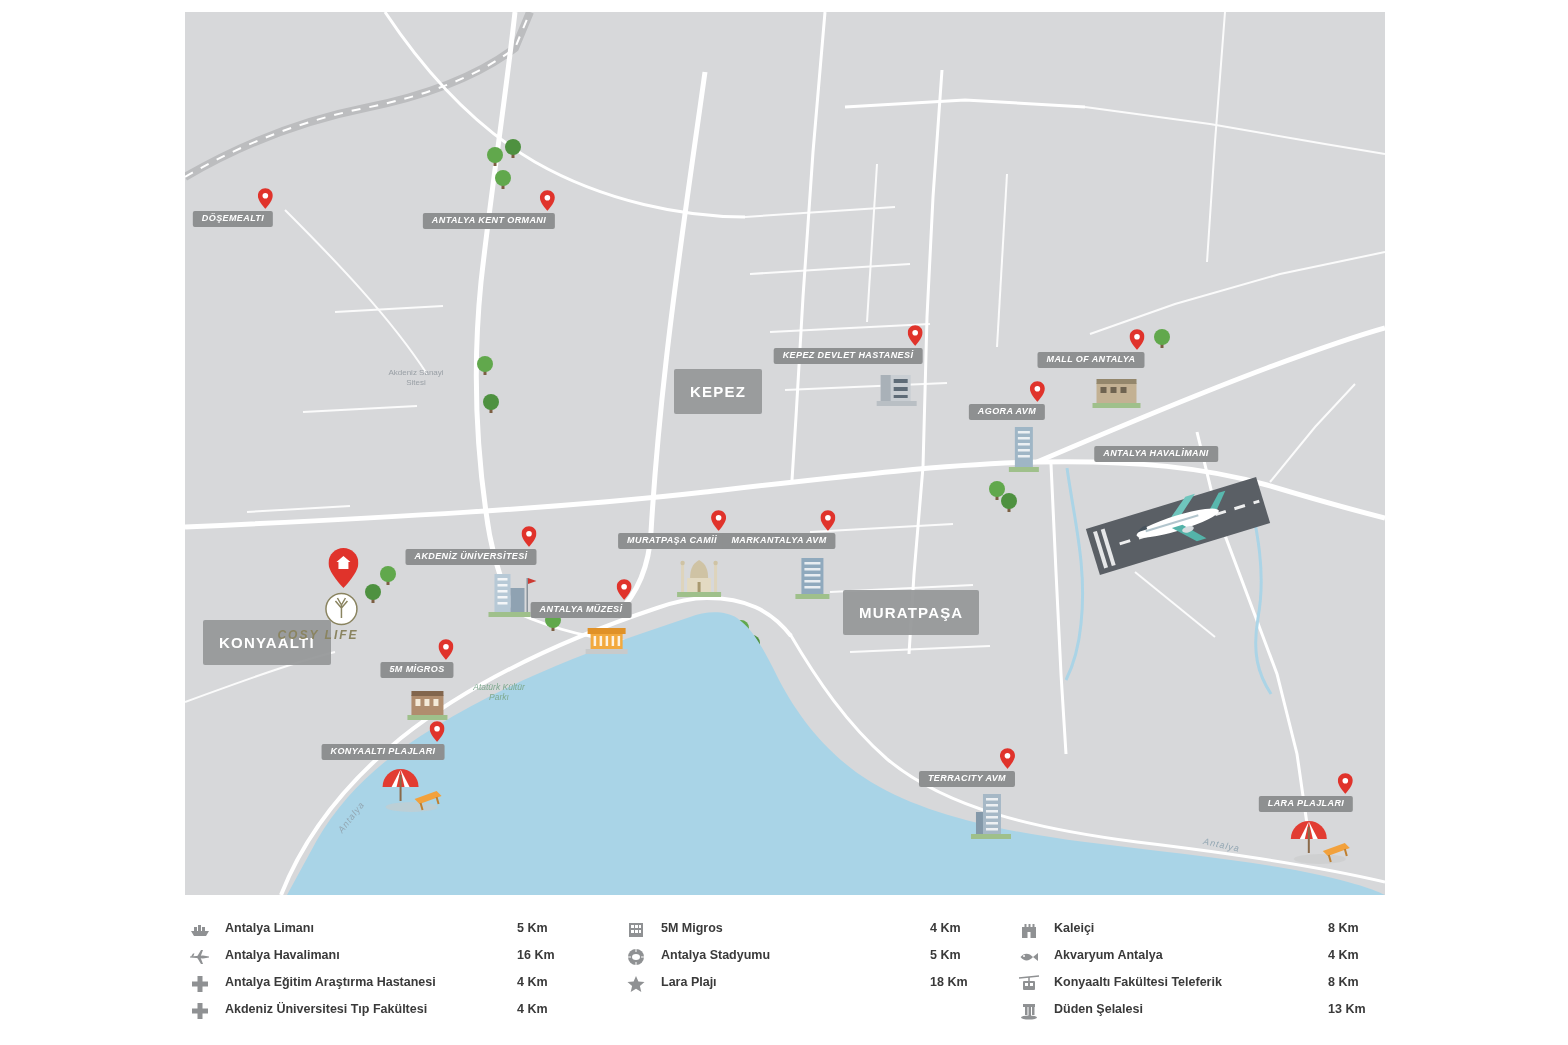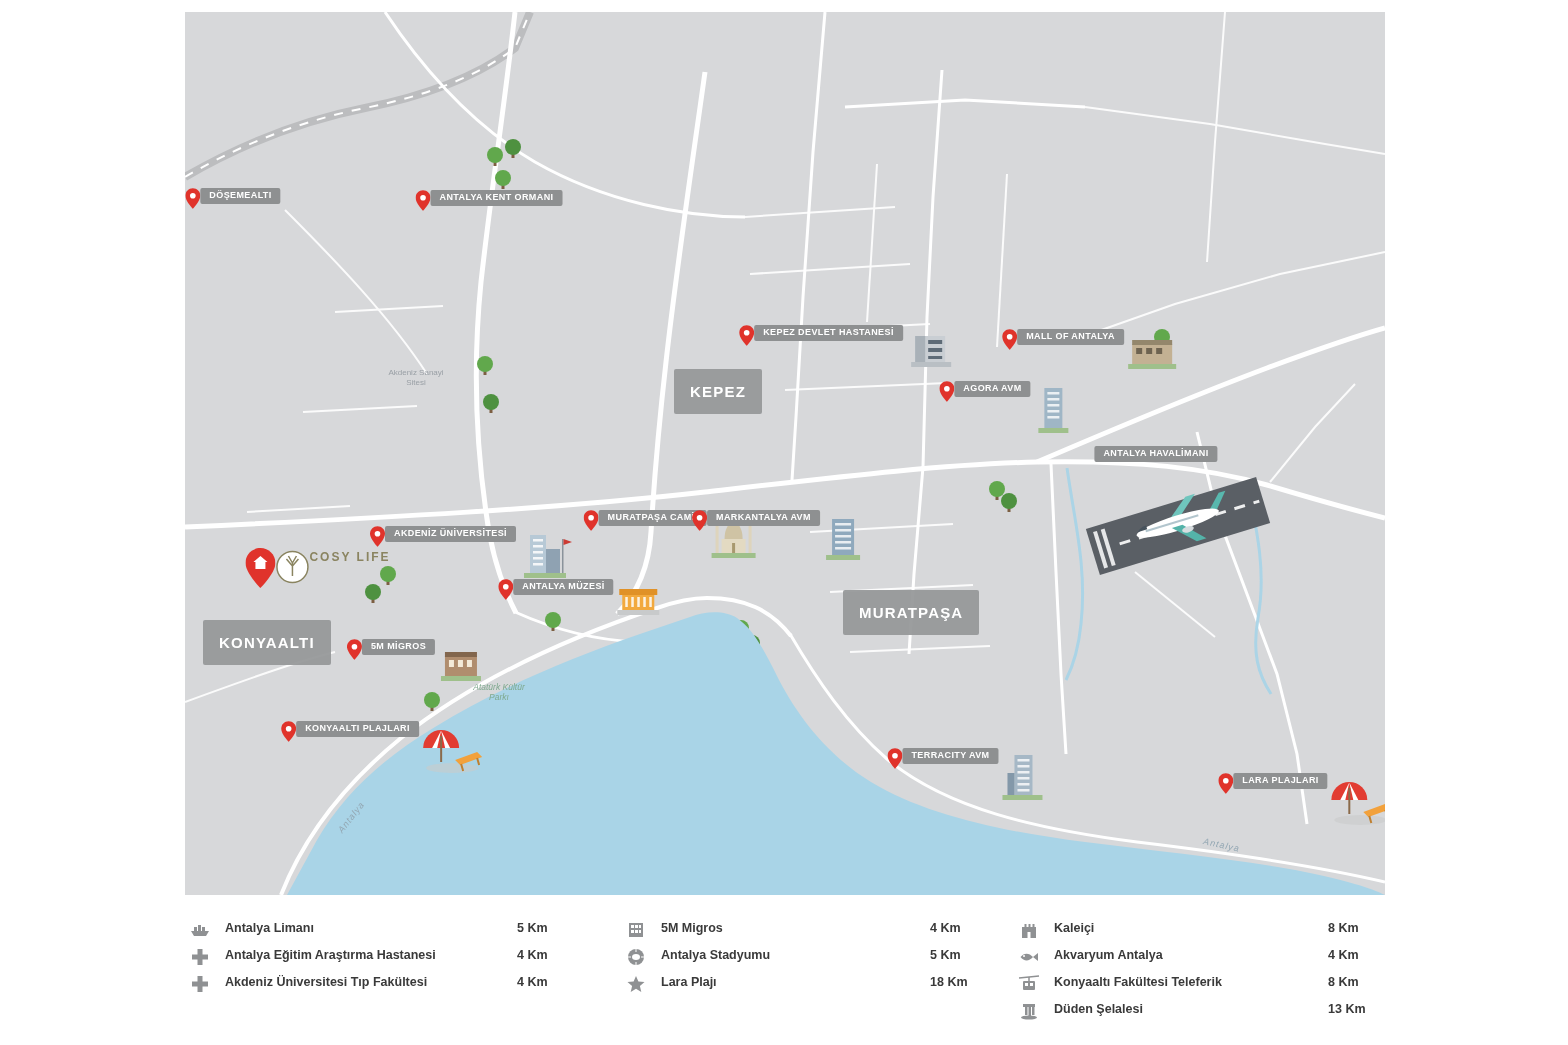--- a/index.html
+++ b/index.html
@@ -3,21 +3,21 @@
 <meta charset="utf-8">
 <style>
   html,body{margin:0;padding:0;}
   body{
     width:1568px;height:1045px;background:#ffffff;position:relative;overflow:hidden;
     font-family:"Liberation Sans", sans-serif;
   }
   
   .map{position:absolute;left:185px;top:12px;width:1200px;height:883px;background:#d7d8da;overflow:hidden;}
   .map svg.base{position:absolute;left:0;top:0;}
-  .marker{position:absolute;display:flex;flex-direction:row;align-items:flex-start;transform:translateX(-50%);z-index:6;}
+  .marker{position:absolute;display:flex;flex-direction:column;align-items:flex-end;transform:translateX(-50%);z-index:6;font-style:italic;}
   .marker .pin{margin-bottom:2px;flex:none;}
   .marker .mlabel{
     background:#8e9091;color:#fff;font-size:9px;font-weight:bold;letter-spacing:.4px;
     padding:3px 9px;border-radius:2px;white-space:nowrap;line-height:1.1;
   }
   .marker .illus{margin-top:3px;line-height:0;}
   .district{
     position:absolute;background:rgba(150,152,153,.94);color:#fff;font-weight:bold;
     font-size:15px;letter-spacing:1.2px;padding:14px 16px;border-radius:2px;z-index:4;white-space:nowrap;
   }
@@ -469,20 +469,32 @@
             <rect x="4" y="6" width="3" height="4"></rect>
             <rect x="8" y="4" width="3" height="6"></rect>
             <rect x="12" y="6" width="3" height="4"></rect>
           </g>
         </svg>
       <span class="lg-label">Antalya Limanı</span>
       <span class="lg-dist">5 Km</span>
     </div>
     <div class="lg-row">
       <svg class="lg-icon" viewBox="0 0 20 18">
+          <g fill="#8f9193">
+            <polygon points="0,8.6 13,7.5 19,8.5 19,9.5 13,10.5 0,9.4"></polygon>
+            <polygon points="7,8.8 11,2 13,2 10.5,8.8"></polygon>
+            <polygon points="7,9.4 11,16 13,16 10.5,9.4"></polygon>
+            <polygon points="1,8.8 3,5.5 4.5,5.5 3,8.8"></polygon>
+          </g>
+        </svg>
+      <span class="lg-label">Antalya Havalimanı</span>
+      <span class="lg-dist">16 Km</span>
+    </div>
+    <div class="lg-row">
+      <svg class="lg-icon" viewBox="0 0 20 18">
           <path fill="#8f9193" d="M7.5 1 h5 v5.5 H18 v5 h-5.5 V17 h-5 v-5.5 H2 v-5 h5.5 Z"></path>
         </svg>
       <span class="lg-label">Antalya Eğitim Araştırma Hastanesi</span>
       <span class="lg-dist">4 Km</span>
     </div>
     <div class="lg-row">
       <svg class="lg-icon" viewBox="0 0 20 18">
           <path fill="#8f9193" d="M7.5 1 h5 v5.5 H18 v5 h-5.5 V17 h-5 v-5.5 H2 v-5 h5.5 Z"></path>
         </svg>
       <span class="lg-label">Akdeniz Üniversitesi Tıp Fakültesi</span>

